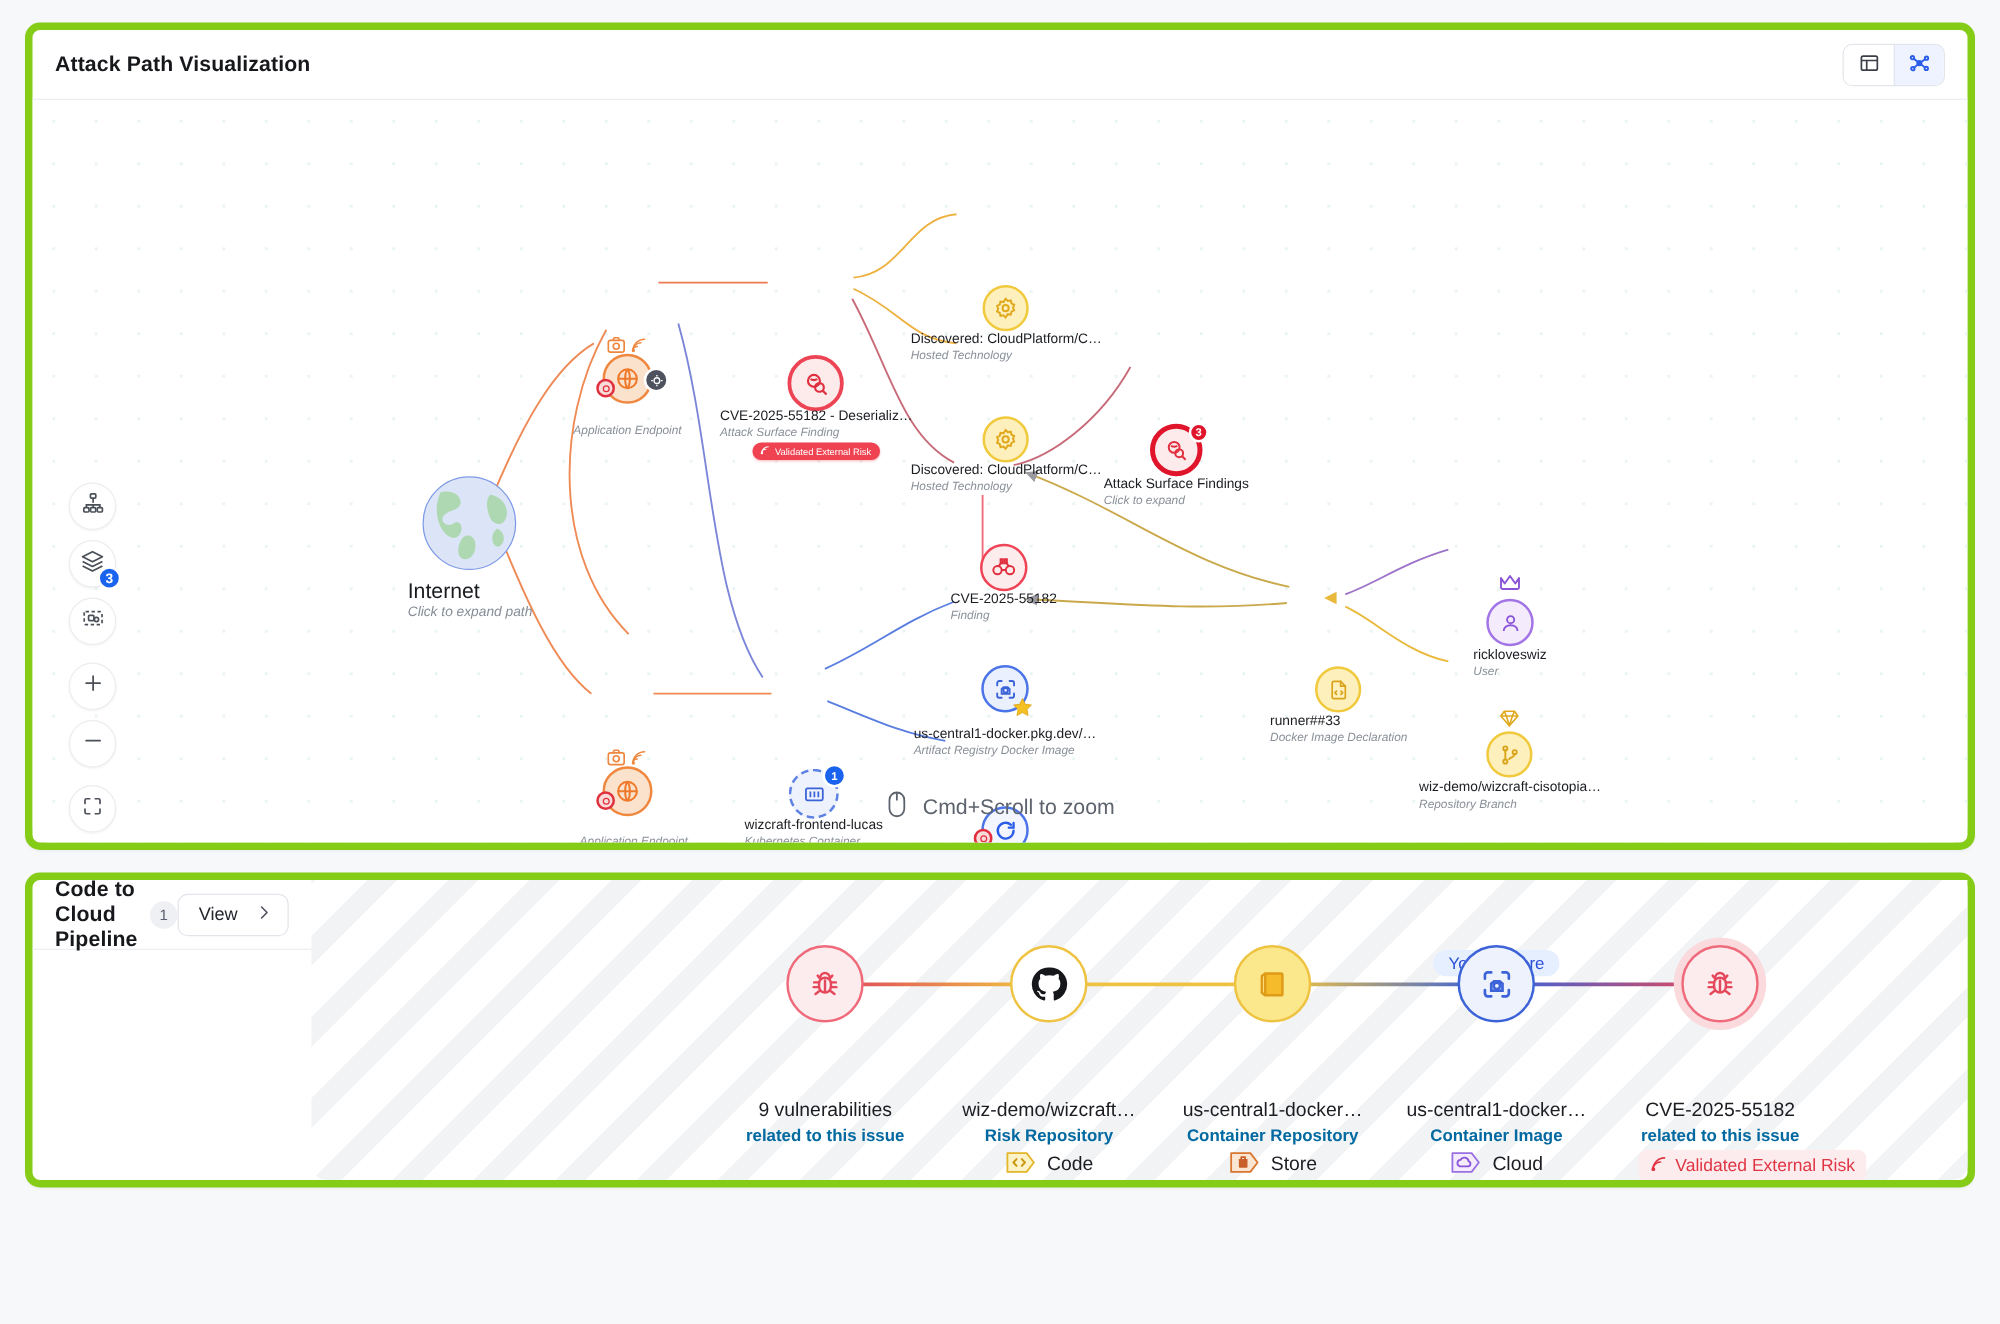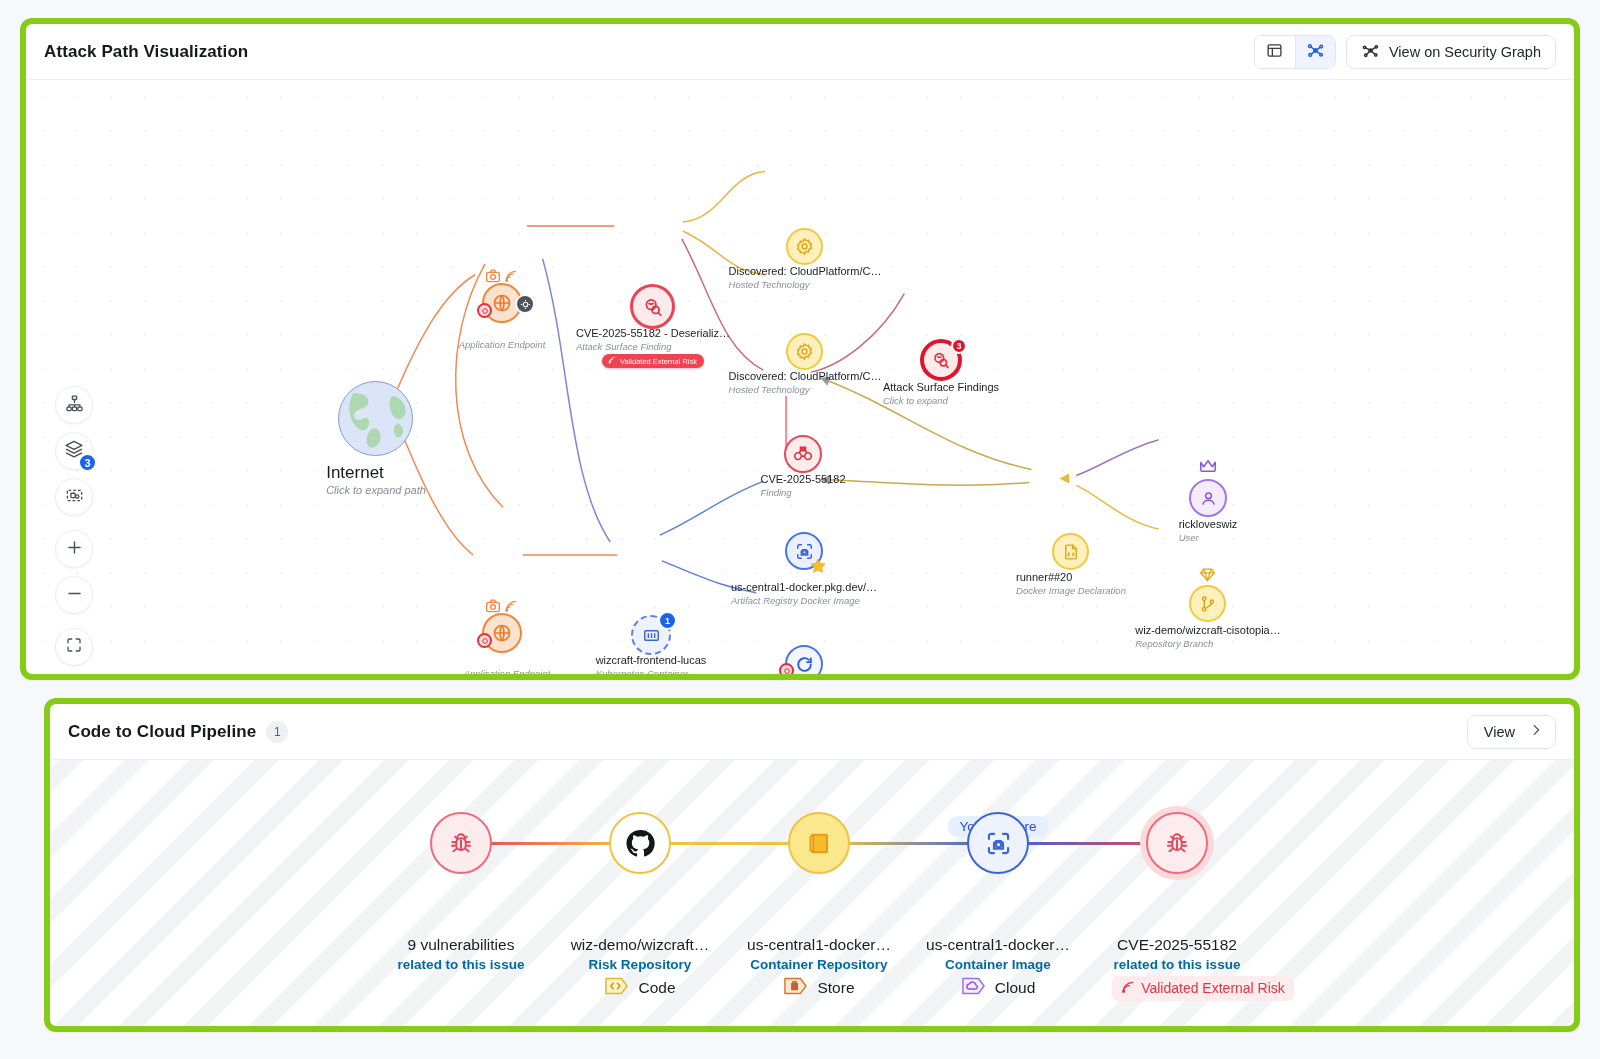--- a/index.html
+++ b/index.html
@@ -14,21 +14,21 @@
   .page { width:1600px; height:1059px; padding: 18px 20px; }
 
   
   .card {
     background:#ffffff;
     border:6px solid #84cc16;
     border-radius:12px;
     box-shadow: 0 1px 2px rgba(16,24,40,.04);
   }
   #attack-path-card { height: 662px; display:flex; flex-direction:column; }
-  #pipeline-card { height: 334px; margin-top:18px; display:flex; flex-direction:column;margin-left:24px; }
+  #pipeline-card { height: 252px; margin-top:18px; display:flex; flex-direction:row; }
 
   
   .card-head {
     height:56px; flex:0 0 56px;
     display:flex; align-items:center;
     padding: 0 18px;
     border-bottom:1px solid #eceef1;
   }
   .card-title {
     font-size:17px; font-weight:bold; color:#17181c; letter-spacing:.1px;
@@ -179,33 +179,20 @@
                 <circle cx="5" cy="6.5" r="1.7"></circle>
                   <circle cx="19.2" cy="7" r="1.7"></circle>
                 <circle cx="5.4" cy="17.6" r="1.7"></circle>
                   <circle cx="19" cy="17.4" r="1.7"></circle>
                 <path d="M6.5 7.6 10.2 10.7M17.7 8.1 13.9 10.8M6.8 16.5 10.3 13.5M17.5 16.3 13.9 13.4"></path>
               </svg>
             </span>
           </button>
         </div>
 
-        <button class="ghost-btn">
-          <span>
-            <svg width="19" height="19" viewBox="0 0 24 24" fill="none" stroke="#2b2f36" stroke-width="1.8" stroke-linecap="round">
-              <circle cx="12" cy="12" r="2" fill="#2b2f36"></circle>
-              <circle cx="4.6" cy="8" r="1.5"></circle>
-                <circle cx="19.4" cy="7.4" r="1.5"></circle>
-              <circle cx="6" cy="18" r="1.5"></circle>
-                <circle cx="18.6" cy="17.6" r="1.5"></circle>
-              <path d="M6 8.8 10.2 10.8M17.9 8.5 13.9 10.8M7.3 16.8 10.4 13.6M17.2 16.4 13.9 13.4"></path>
-            </svg>
-          </span>
-          <span>View on Security Graph</span>
-        </button>
       </div>
     </div>
 
     <div class="canvas-wrap">
       <div class="dotgrid"></div>
 
       <svg class="graph-svg" viewBox="0 0 1558 605" preserveAspectRatio="none">
         <defs>
           <marker id="ah-gray" markerWidth="7" markerHeight="7" refX="6" refY="3.2" orient="auto">
             <path d="M0,0 L6.5,3.2 L0,6.4 Z" fill="#9a9aa0"></path>
@@ -477,21 +464,21 @@
 
       <div class="node">
         <div class="node-circle" style="left:1026px; top:453px; width:37px; height:37px; background:#fdf0bc; border:2.5px solid #f1c93c;">
           <svg width="18" height="18" viewBox="0 0 24 24" fill="none" stroke="#d9a31a" stroke-width="1.8" stroke-linecap="round">
               <path d="M14 2.8H6.8A1.8 1.8 0 0 0 5 4.6v14.8a1.8 1.8 0 0 0 1.8 1.8h10.4a1.8 1.8 0 0 0 1.8-1.8V7.8z"></path>
               <path d="M14 2.8V7.8h5"></path>
               <path d="M9.6 13.2 8 14.9l1.6 1.7M14.4 13.2 16 14.9l-1.6 1.7"></path>
             </svg>
         </div>
         <div class="node-label" style="left:1045px; top:490px;">
-          <div class="nl-main">runner##20</div>
+          <div class="nl-main">runner##33</div>
           <div class="nl-sub">Docker Image Declaration</div>
         </div>
       </div>
 
       <div class="node">
         <div class="node-circle" style="left:1163px; top:399px; width:38px; height:38px; background:#f4ecfd; border:2px solid #a274e6;">
           <svg width="19" height="19" viewBox="0 0 24 24" fill="none" stroke="#8b54d8" stroke-width="1.9">
               <circle cx="12" cy="8.5" r="3.6"></circle>
               <path d="M5 20c0-3.6 3.1-5.8 7-5.8s7 2.2 7 5.8"></path>
             </svg>
@@ -575,20 +562,29 @@
         </div>
         <div class="rail-btn" style="margin-top:6px;">
           <span>
             <svg width="18" height="18" viewBox="0 0 24 24" fill="none" stroke="#4a4f58" stroke-width="1.8" stroke-linecap="round">
                 <path d="M4 9V5.6A1.6 1.6 0 0 1 5.6 4H9M15 4h3.4A1.6 1.6 0 0 1 20 5.6V9M20 15v3.4a1.6 1.6 0 0 1-1.6 1.6H15M9 20H5.6A1.6 1.6 0 0 1 4 18.4V15"></path>
               </svg>
           </span>
         </div>
       </div>
 
+      <div class="zoom-hint">
+        <span>
+          <svg width="19" height="23" viewBox="0 0 24 28" fill="none" stroke="#5d636d" stroke-width="1.8">
+              <rect x="4.5" y="2" width="15" height="24" rx="7.5"></rect>
+              <path d="M12 2v8"></path>
+            </svg>
+        </span>
+        <span>Cmd+Scroll to zoom</span>
+      </div>
     </div>
   </div>
 
   <div class="card" id="pipeline-card">
     <div class="card-head">
       <div class="card-title">Code to Cloud Pipeline</div>
       <div class="count-pill">1</div>
       <div class="head-right">
         <button class="view-btn">
           <span>View</span>

